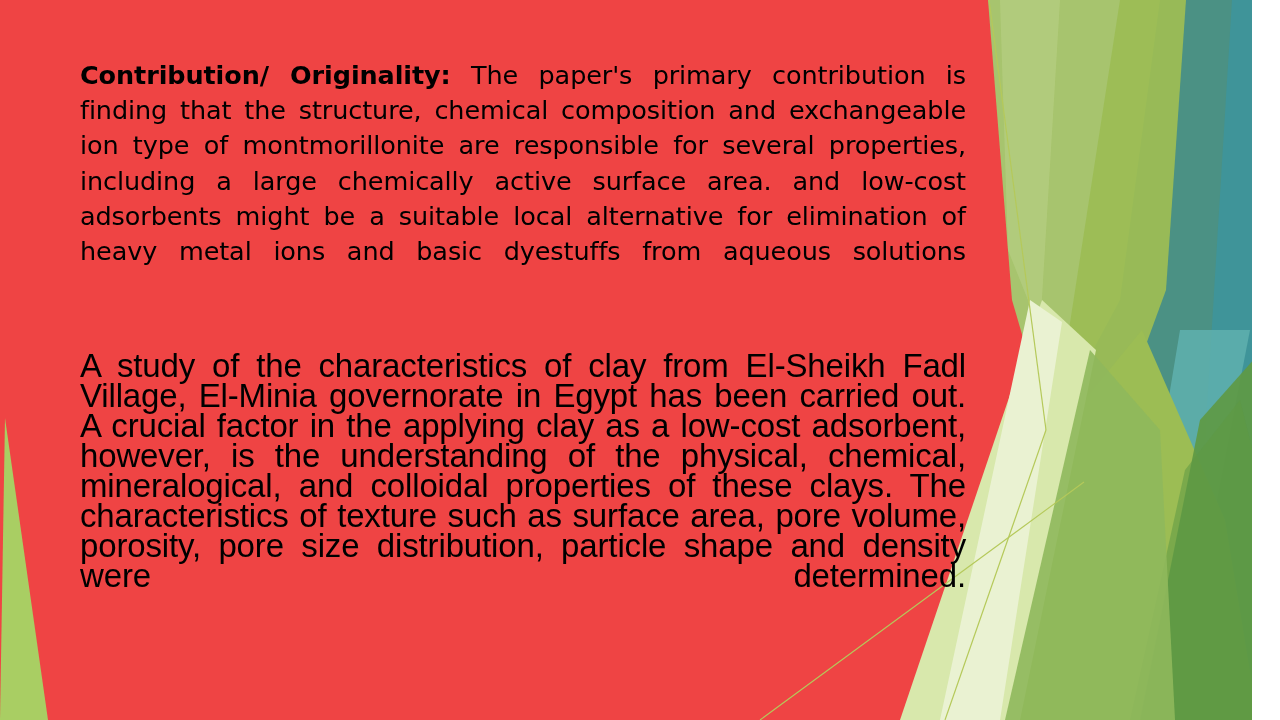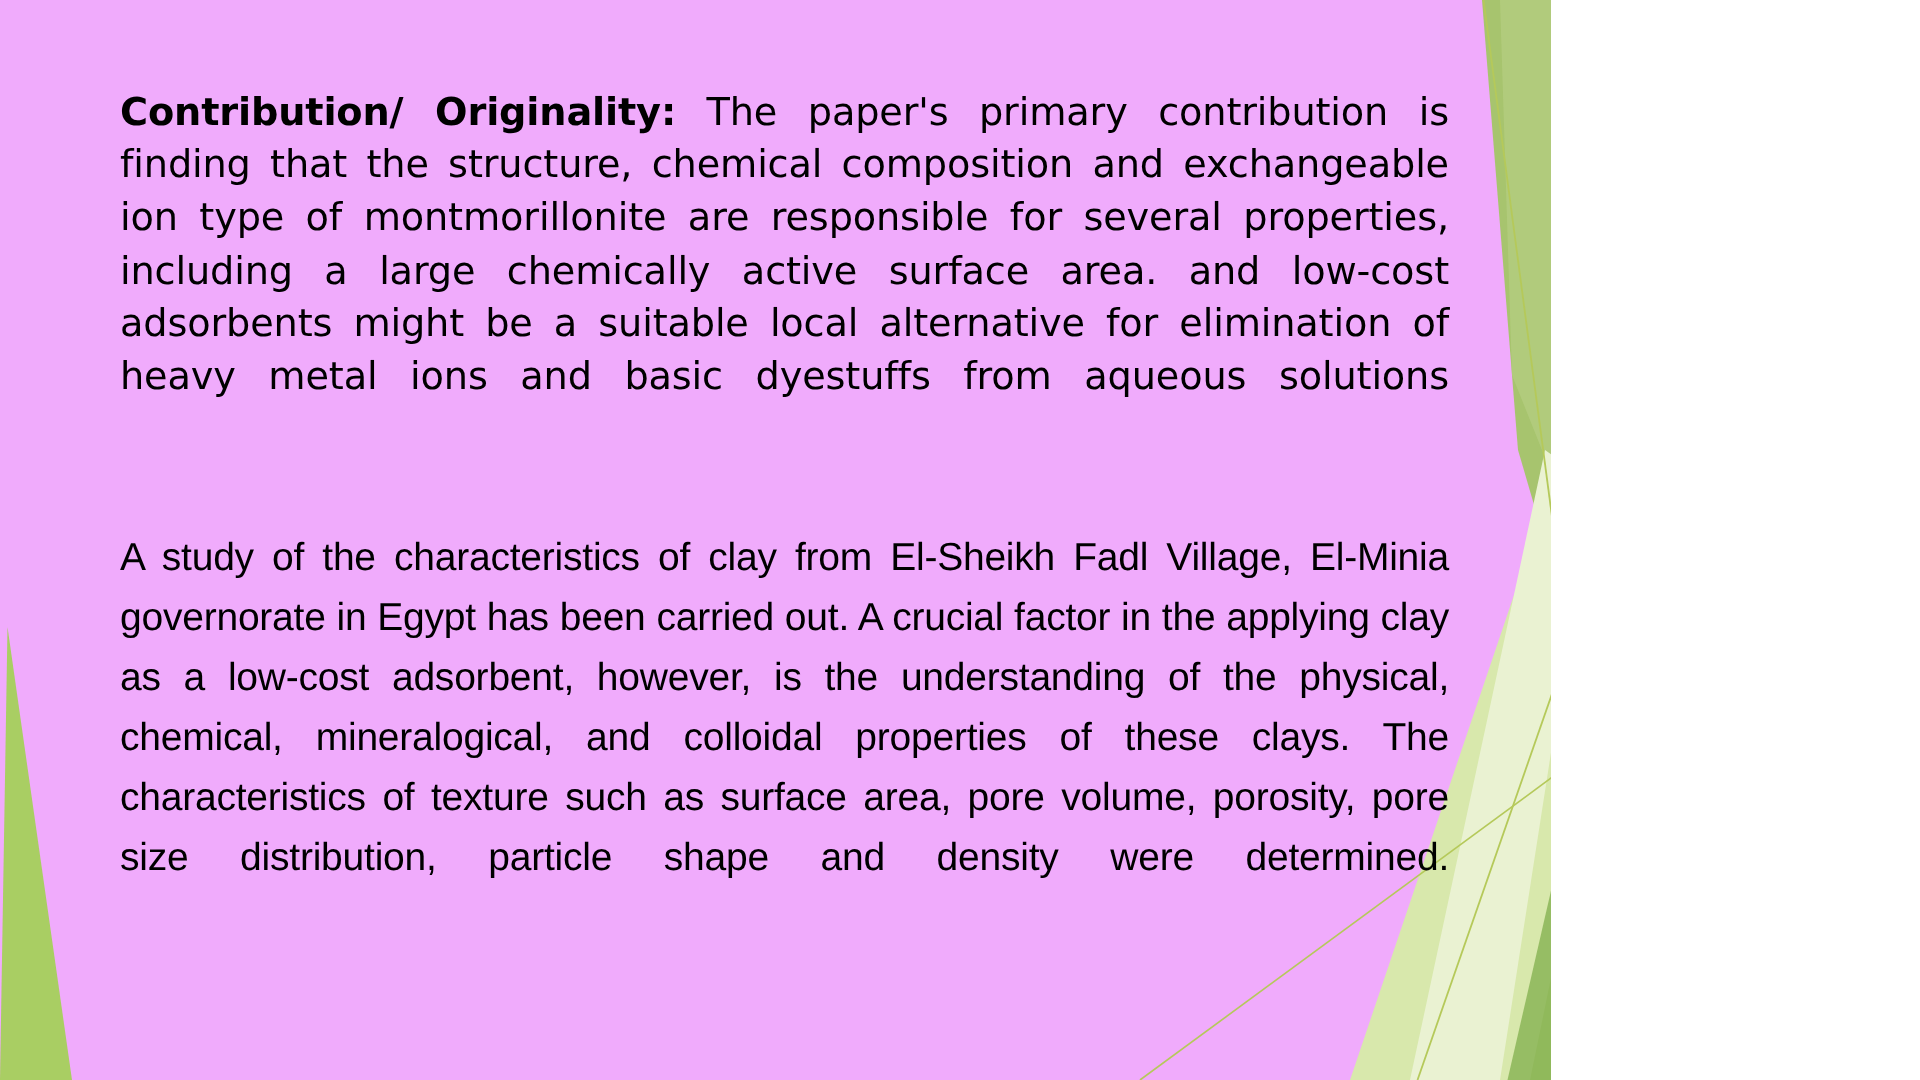--- a/index.html
+++ b/index.html
@@ -3,23 +3,23 @@
 <meta charset="utf-8">
 <title>Slide</title>
 <style>
   html, body {
     margin: 0;
     padding: 0;
     background: #ffffff;
   }
   #slide {
     position: relative;
-    width: 1034px;
+    width: 1252px;
     height: 720px;
-    background: #f0abfc;
+    background: #ef4444;
     overflow: hidden;
     font-family: "DejaVu Sans", sans-serif;
     text-decoration: underline;
   }
 
   
   #decor-right, #decor-left {
     position: absolute;
     top: 0;
     left: 0;
@@ -52,22 +52,22 @@
   .para-1 .lead {
     font-weight: bold;
   }
 
   .spacer {
     height: 47px;
   }
 
   .para-2 {
     font-family: "Liberation Sans", sans-serif;
-    font-size: 26px;
-    line-height: 40px;
+    font-size: 33px;
+    line-height: 30px;
     letter-spacing: -0.15px;
   }
 
   
   .para::after {
     content: "";
     display: inline-block;
     width: 100%;
   }
 </style>

